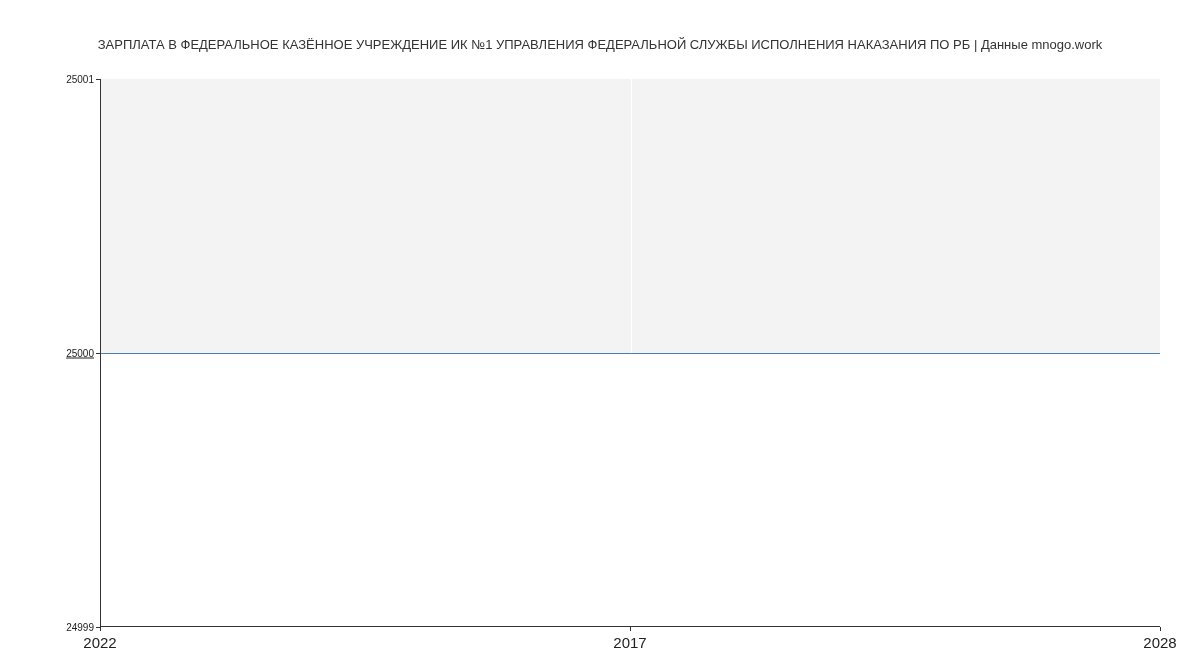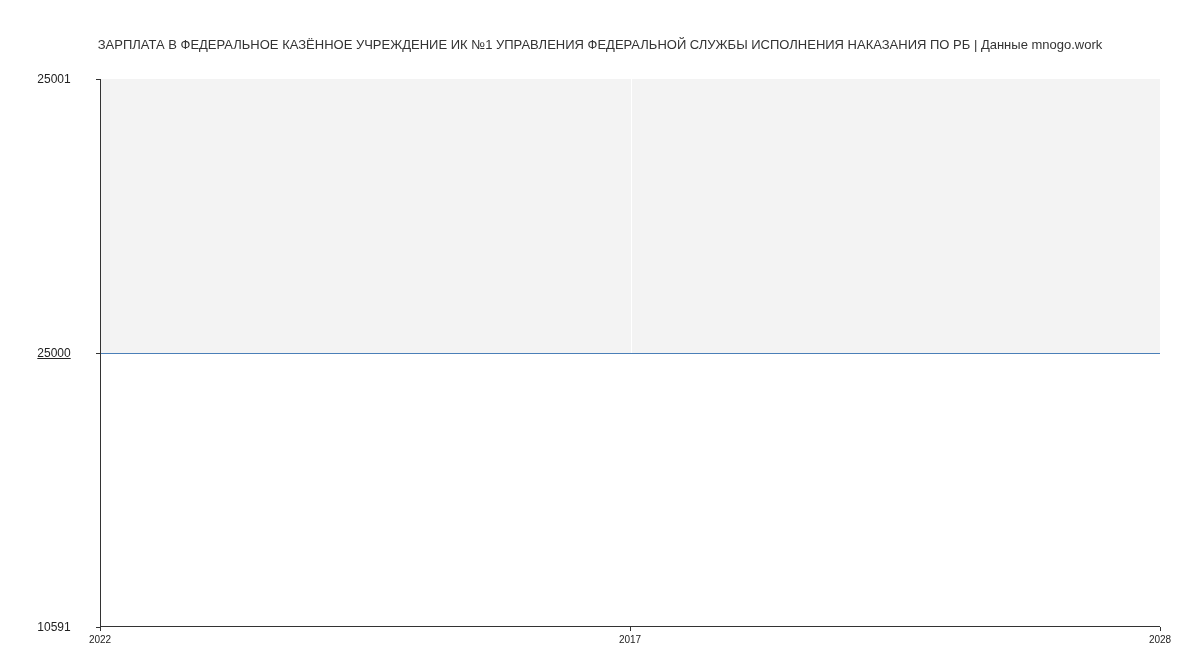--- a/index.html
+++ b/index.html
@@ -45,30 +45,30 @@
     .data-line {
       position: absolute;
       left: 0; width: 100%;
       top: 50%;
       height: 0;
       border-top: 1px solid #4a7fb8;
     }
     .ytick {
       position: absolute;
       right: 1106px;
-      font-size: 12px;
+      font-size: 10px;
       color: #222;
       transform: translateY(-50%);
-      text-align: center;
+      text-align: right;
       width: 80px;
     }
     .xtick {
       position: absolute;
       top: 605px;
-      font-size: 10px;
+      font-size: 15px;
       color: #222;
       transform: translateX(-50%);
     }
     .tick-mark-y {
       position: absolute;
       left: 96px;
       width: 4px; height: 0;
       border-top: 1px solid #333;
     }
     .tick-mark-x {
@@ -91,21 +91,21 @@
     <div class="vgrid" style="left:100%;"></div>
     <div class="data-line"></div>
   </div>
 
   <div class="tick-mark-y" style="top:50px;"></div>
   <div class="tick-mark-y" style="top:324px;"></div>
   <div class="tick-mark-y" style="top:598px;"></div>
 
   <div class="ytick" style="top:50px;">25001</div>
   <div class="ytick" style="top:324px;text-decoration:underline;">25000</div>
-  <div class="ytick" style="top:598px;">10591</div>
+  <div class="ytick" style="top:598px;">24999</div>
 
   <div class="tick-mark-x" style="left:100px;"></div>
   <div class="tick-mark-x" style="left:630px;"></div>
   <div class="tick-mark-x" style="left:1160px;"></div>
 
   <div class="xtick" style="left:100px;">2022</div>
   <div class="xtick" style="left:630px;">2017</div>
   <div class="xtick" style="left:1160px;">2028</div>
 </div>
 

